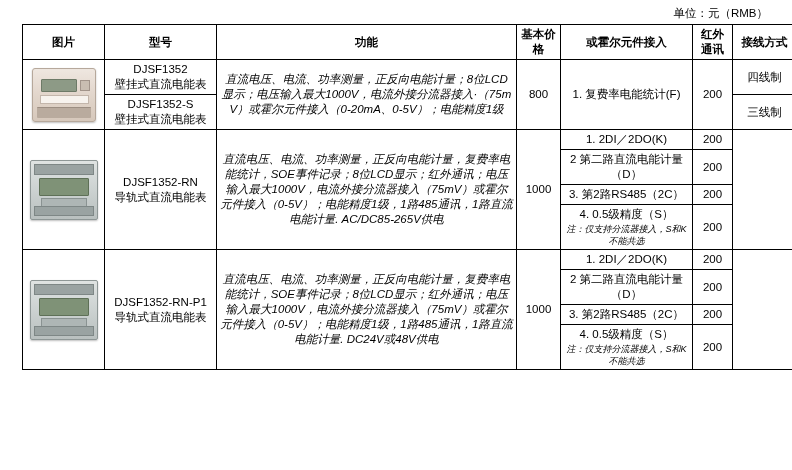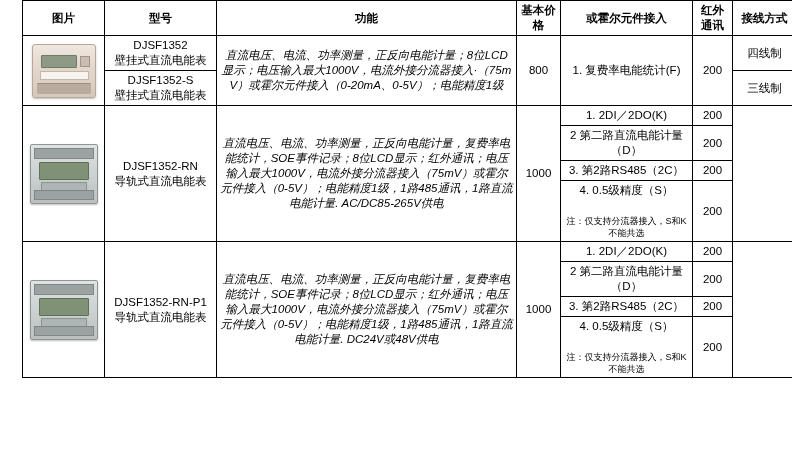--- a/index.html
+++ b/index.html
@@ -66,21 +66,22 @@
   .opt-cell {
     text-align: left;
     padding: 5px 6px;
     line-height: 17px;
   }
   .opt-note {
     font-size: 9px;
     line-height: 12px;
     color: #000;
     display: block;
-    margin-top: 17px;
+    margin-top: 1px;
+    font-style: italic;
   }
   .model-cell {
     line-height: 18px;
     padding: 6px 4px;
   }
   .img-cell {
     padding: 4px 2px;
   }
 
   
@@ -163,20 +164,21 @@
     width: 58px; height: 8px;
     background: #9aa3a2;
     border: 1px solid #7e8786;
   }
 </style>
 </head>
 <body>
 
 <div class="page">
 
+  <div class="unit-line">单位：元（RMB）</div>
 
   <table class="spec">
     <colgroup>
       <col class="col-img">
       <col class="col-model">
       <col class="col-func">
       <col class="col-price">
       <col class="col-opt">
       <col class="col-mprice">
       <col class="col-wire">

